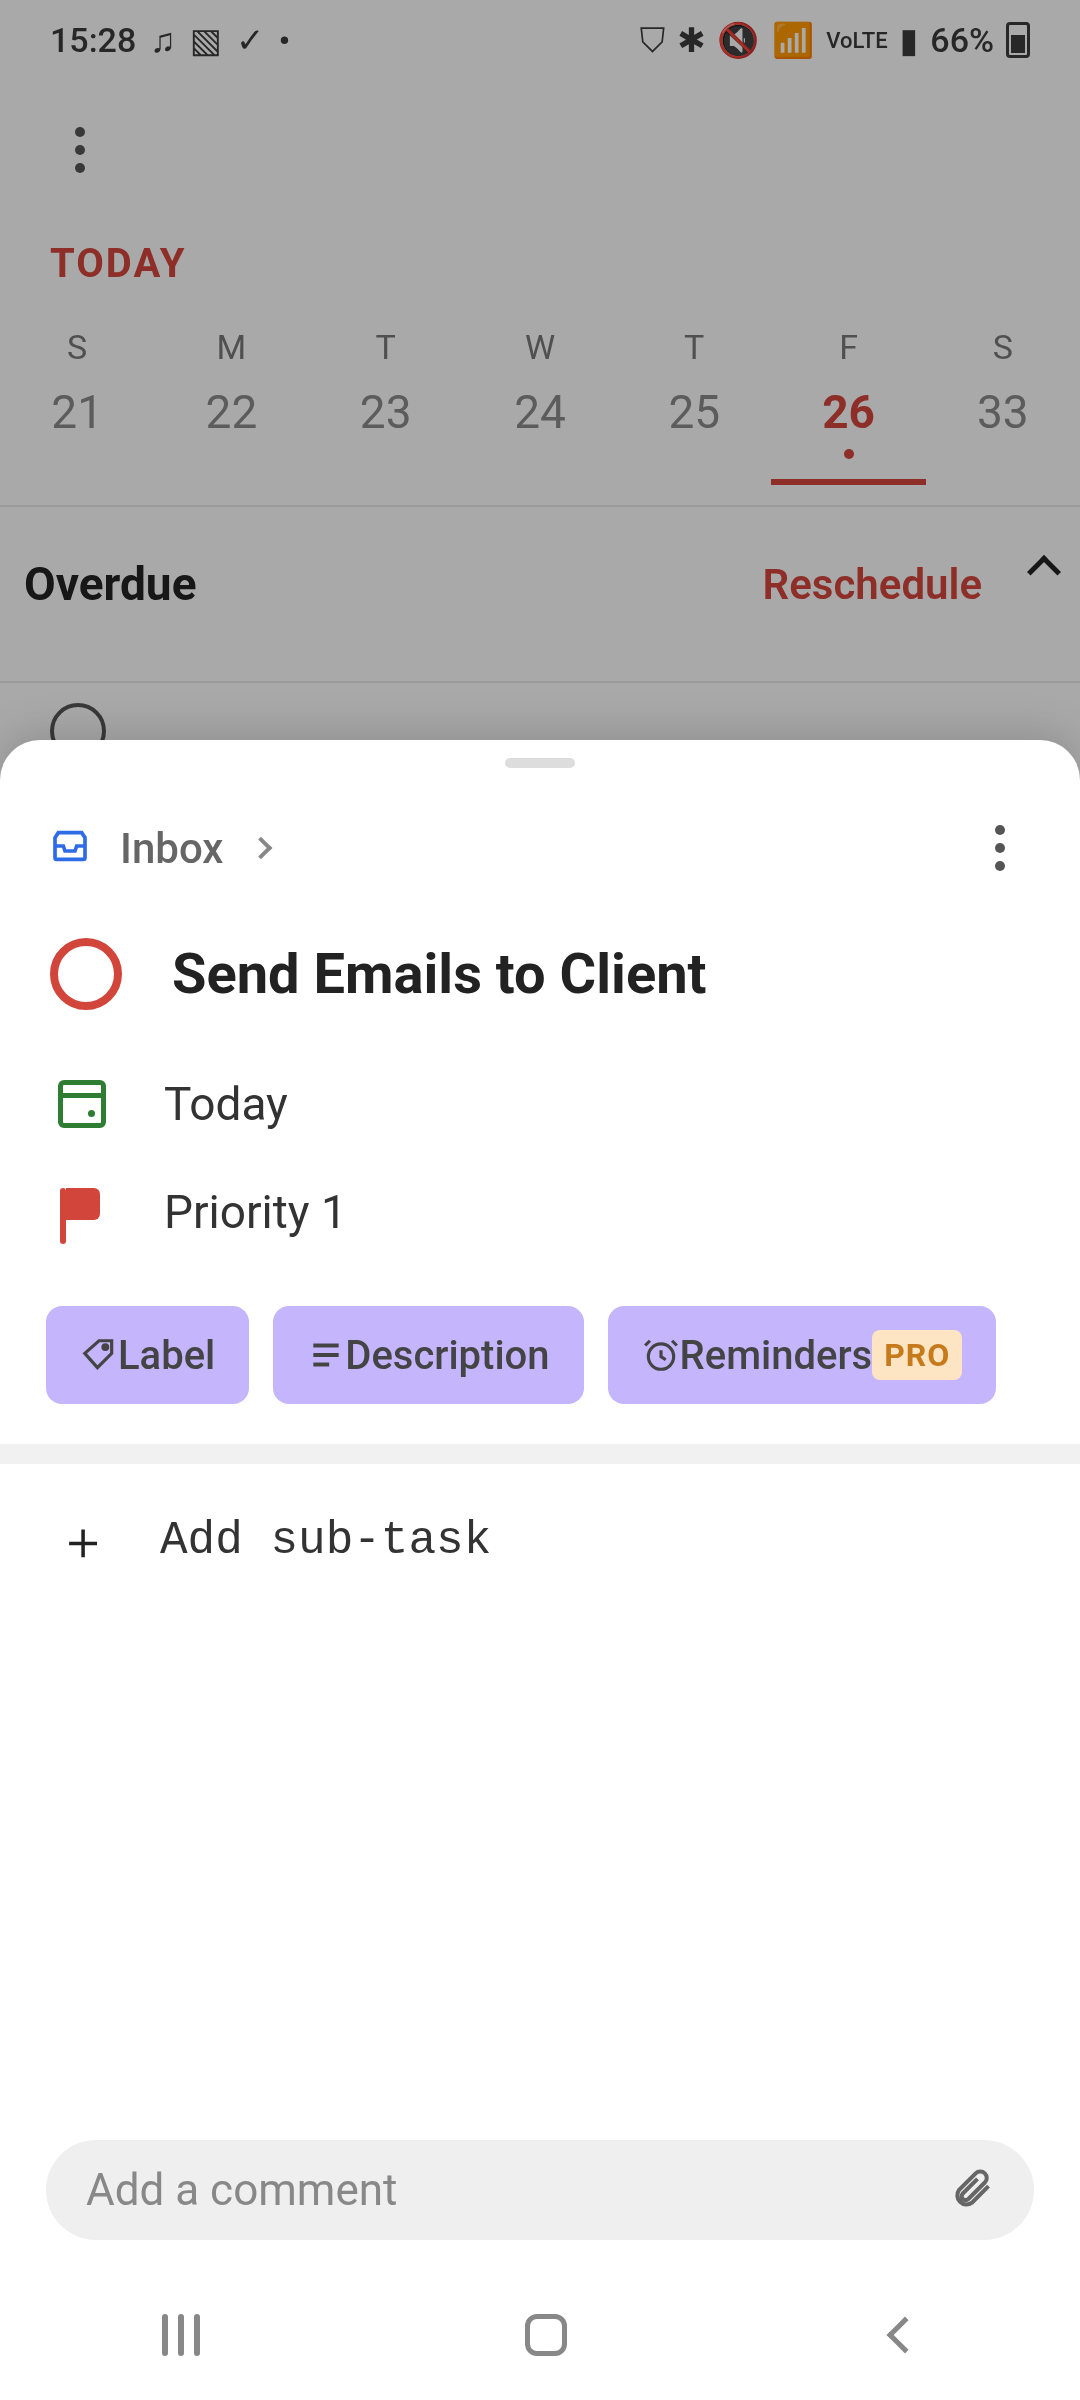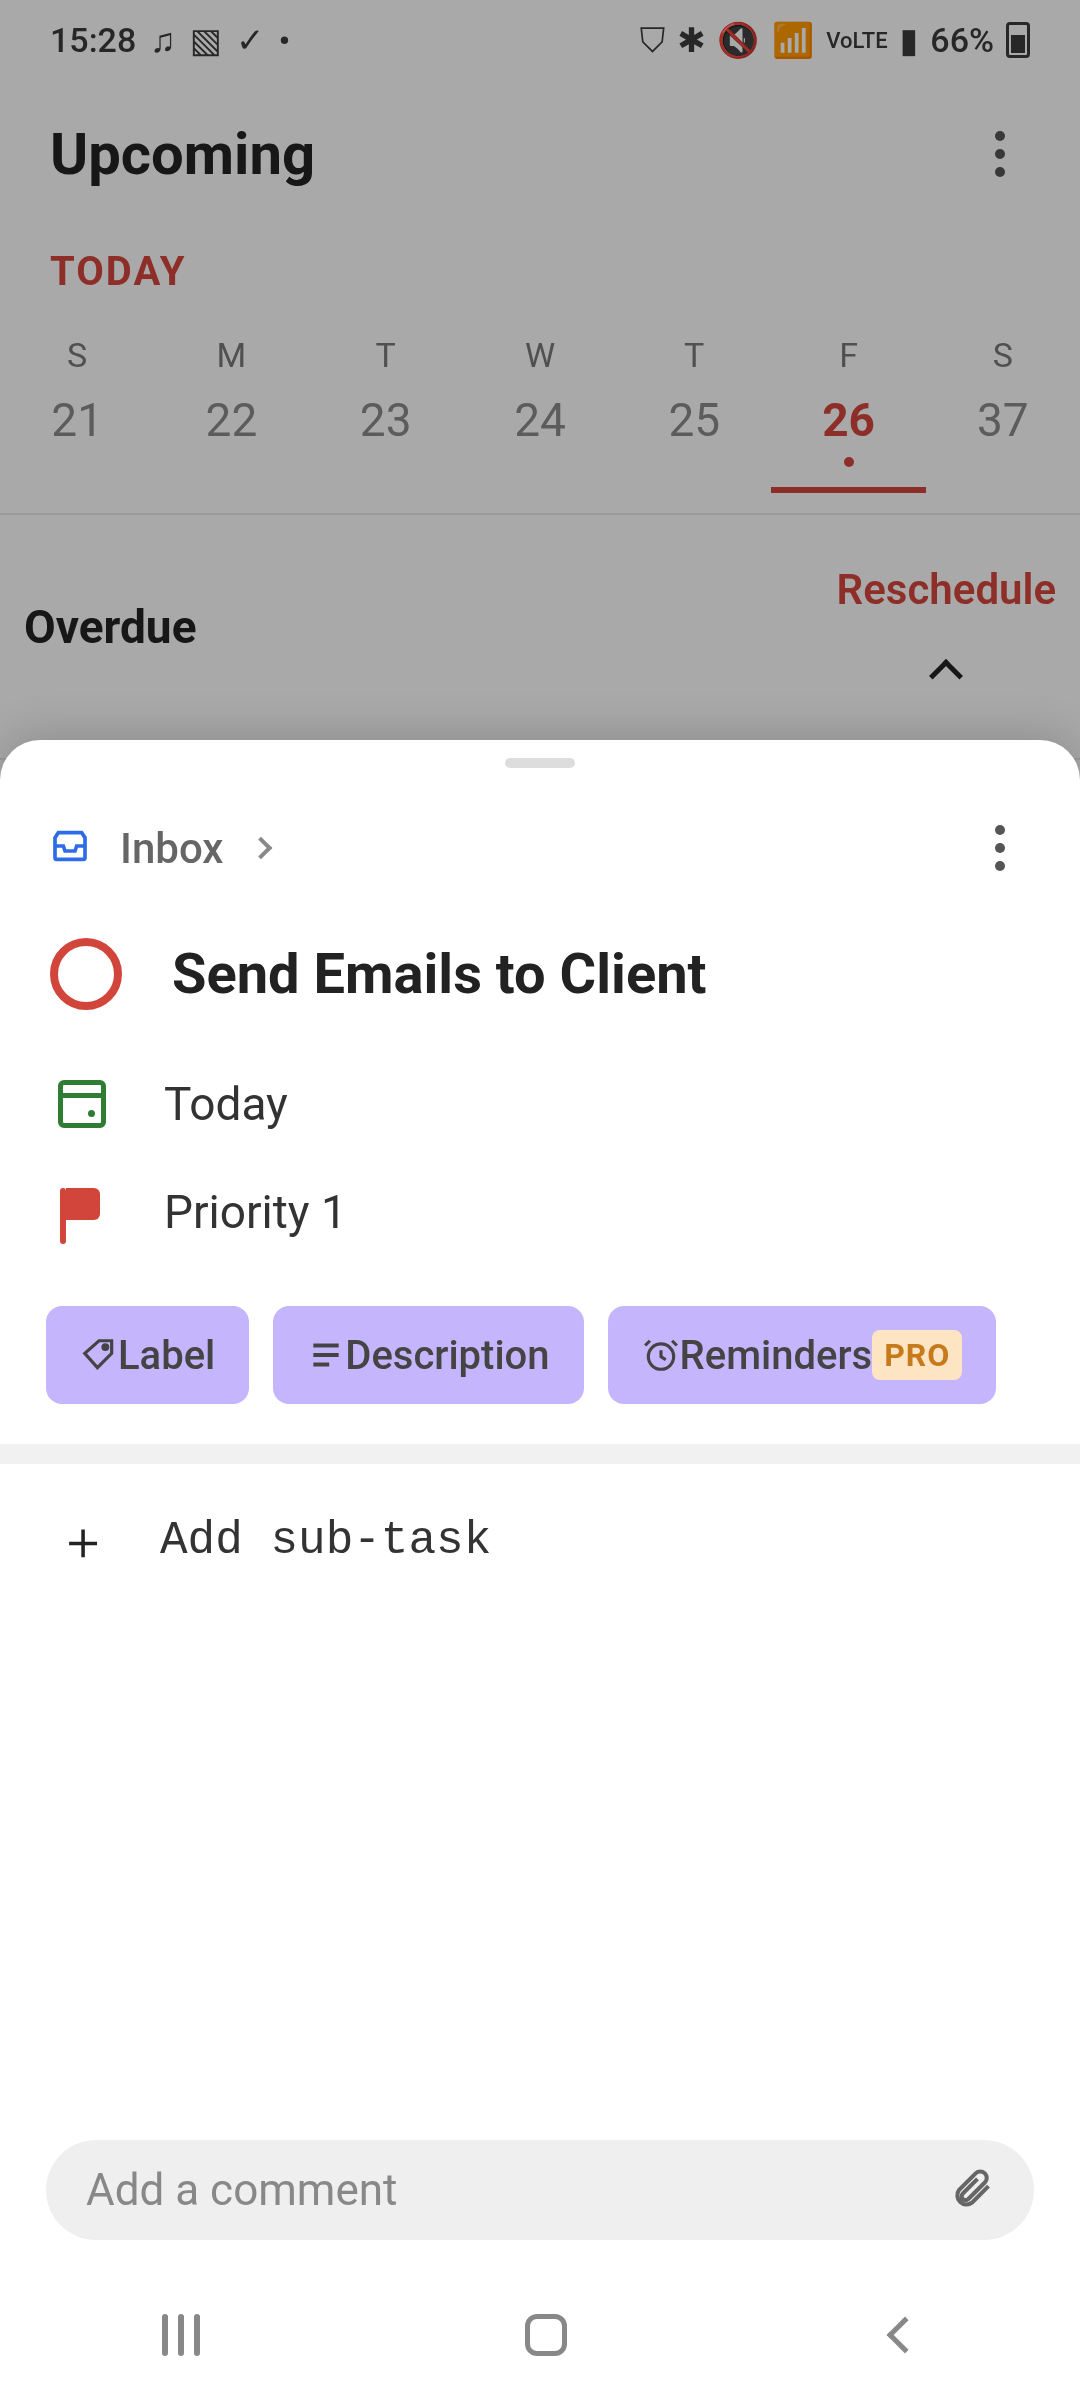--- a/index.html
+++ b/index.html
@@ -32,21 +32,21 @@
   .dow { font-size:34px; color:#777; margin-bottom:18px; }
   .dnum { font-size:46px; color:#888; }
   .day-col.today .dnum { color:#d1453b; font-weight:700; }
   .day-col.today .dot { width:10px; height:10px; background:#d1453b; border-radius:50%; margin:10px auto 0; }
   .day-col.today .underline { height:6px; background:#d1453b; margin-top:20px; }
 
   .divider { height:2px; background:#e5e5e5; margin-top:20px; }
 
   .overdue-row { display:flex; align-items:center; justify-content:space-between; padding: 50px 24px; }
   .overdue-title { font-size:46px; font-weight:700; color:#222; }
-  .overdue-right { display:flex; align-items:center; gap:50px;flex-direction:column; }
+  .overdue-right { display:flex; align-items:flex-start; gap:50px; }
   .reschedule { font-size:42px; font-weight:600; color:#d1453b; }
   .chev-up { width:24px; height:24px; border-left:5px solid #222; border-top:5px solid #222; transform:rotate(45deg); }
 
   .peek-row { display:flex; align-items:center; gap:40px; padding: 20px 50px; }
   .peek-circle { width:56px; height:56px; border:4px solid #555; border-radius:50%; }
   .peek-text { font-size:48px; color:#222; overflow:hidden; white-space:nowrap; }
 
   
   .sheet { position:absolute; left:0; right:0; bottom:0; top:740px; background:#fff; border-radius:40px 40px 0 0; box-shadow:0 -8px 40px rgba(0,0,0,0.15); display:flex; flex-direction:column; }
   .grabber { width:70px; height:10px; background:#ddd; border-radius:5px; margin:18px auto 0; }
@@ -114,21 +114,20 @@
       <span>🔇</span>
       <span>📶</span>
       <span style="font-size:22px;">VoLTE</span>
       <span>▮</span>
       <span>66%</span>
       <span class="battery"></span>
     </div>
   </div>
 
   <div class="page-header">
-    <div class="page-title">Upcoming</div>
     <div class="kebab">
         <span></span>
         <span></span>
         <span></span>
       </div>
   </div>
 
   <div class="month-row">
     <div class="today-link">TODAY</div>
   </div>
@@ -155,21 +154,21 @@
         <div class="dnum">25</div>
       </div>
     <div class="day-col today">
         <div class="dow">F</div>
         <div class="dnum">26</div>
         <div class="dot"></div>
         <div class="underline"></div>
       </div>
     <div class="day-col">
         <div class="dow">S</div>
-        <div class="dnum">37</div>
+        <div class="dnum">33</div>
       </div>
   </div>
 
   <div class="divider"></div>
 
   <div class="overdue-row">
     <div class="overdue-title">Overdue</div>
     <div class="overdue-right">
       <div class="reschedule">Reschedule</div>
       <div class="chev-up"></div>

